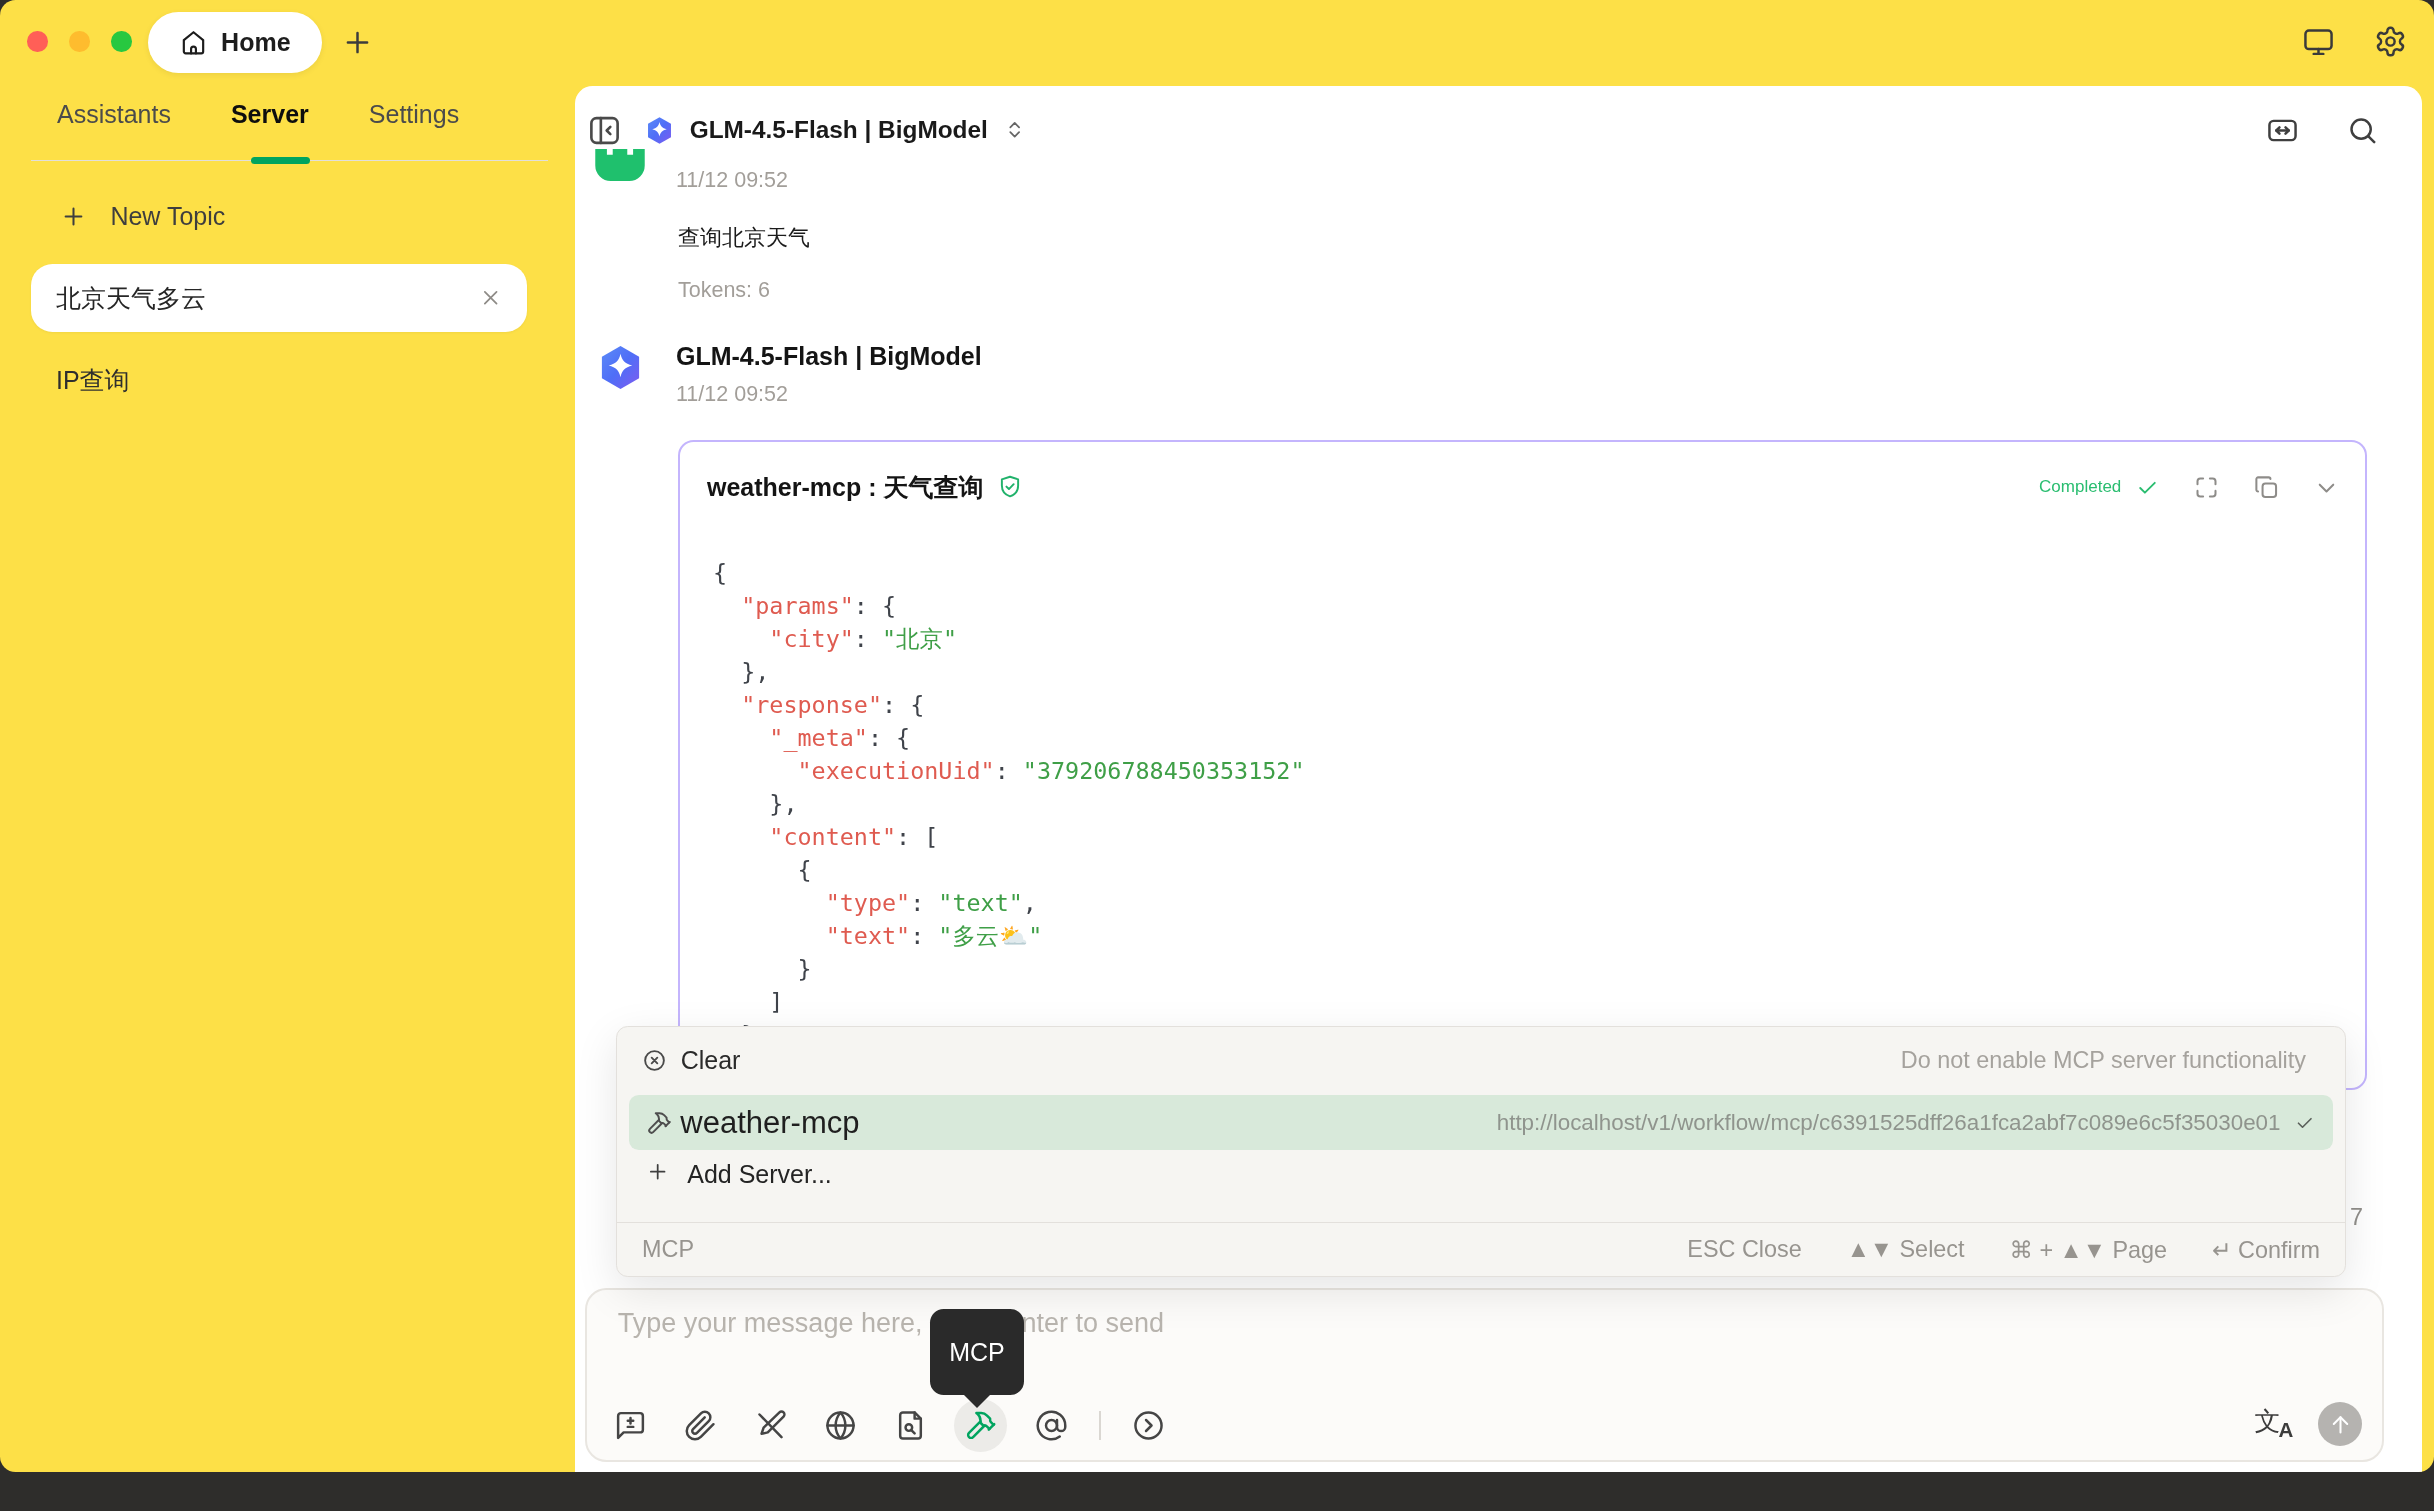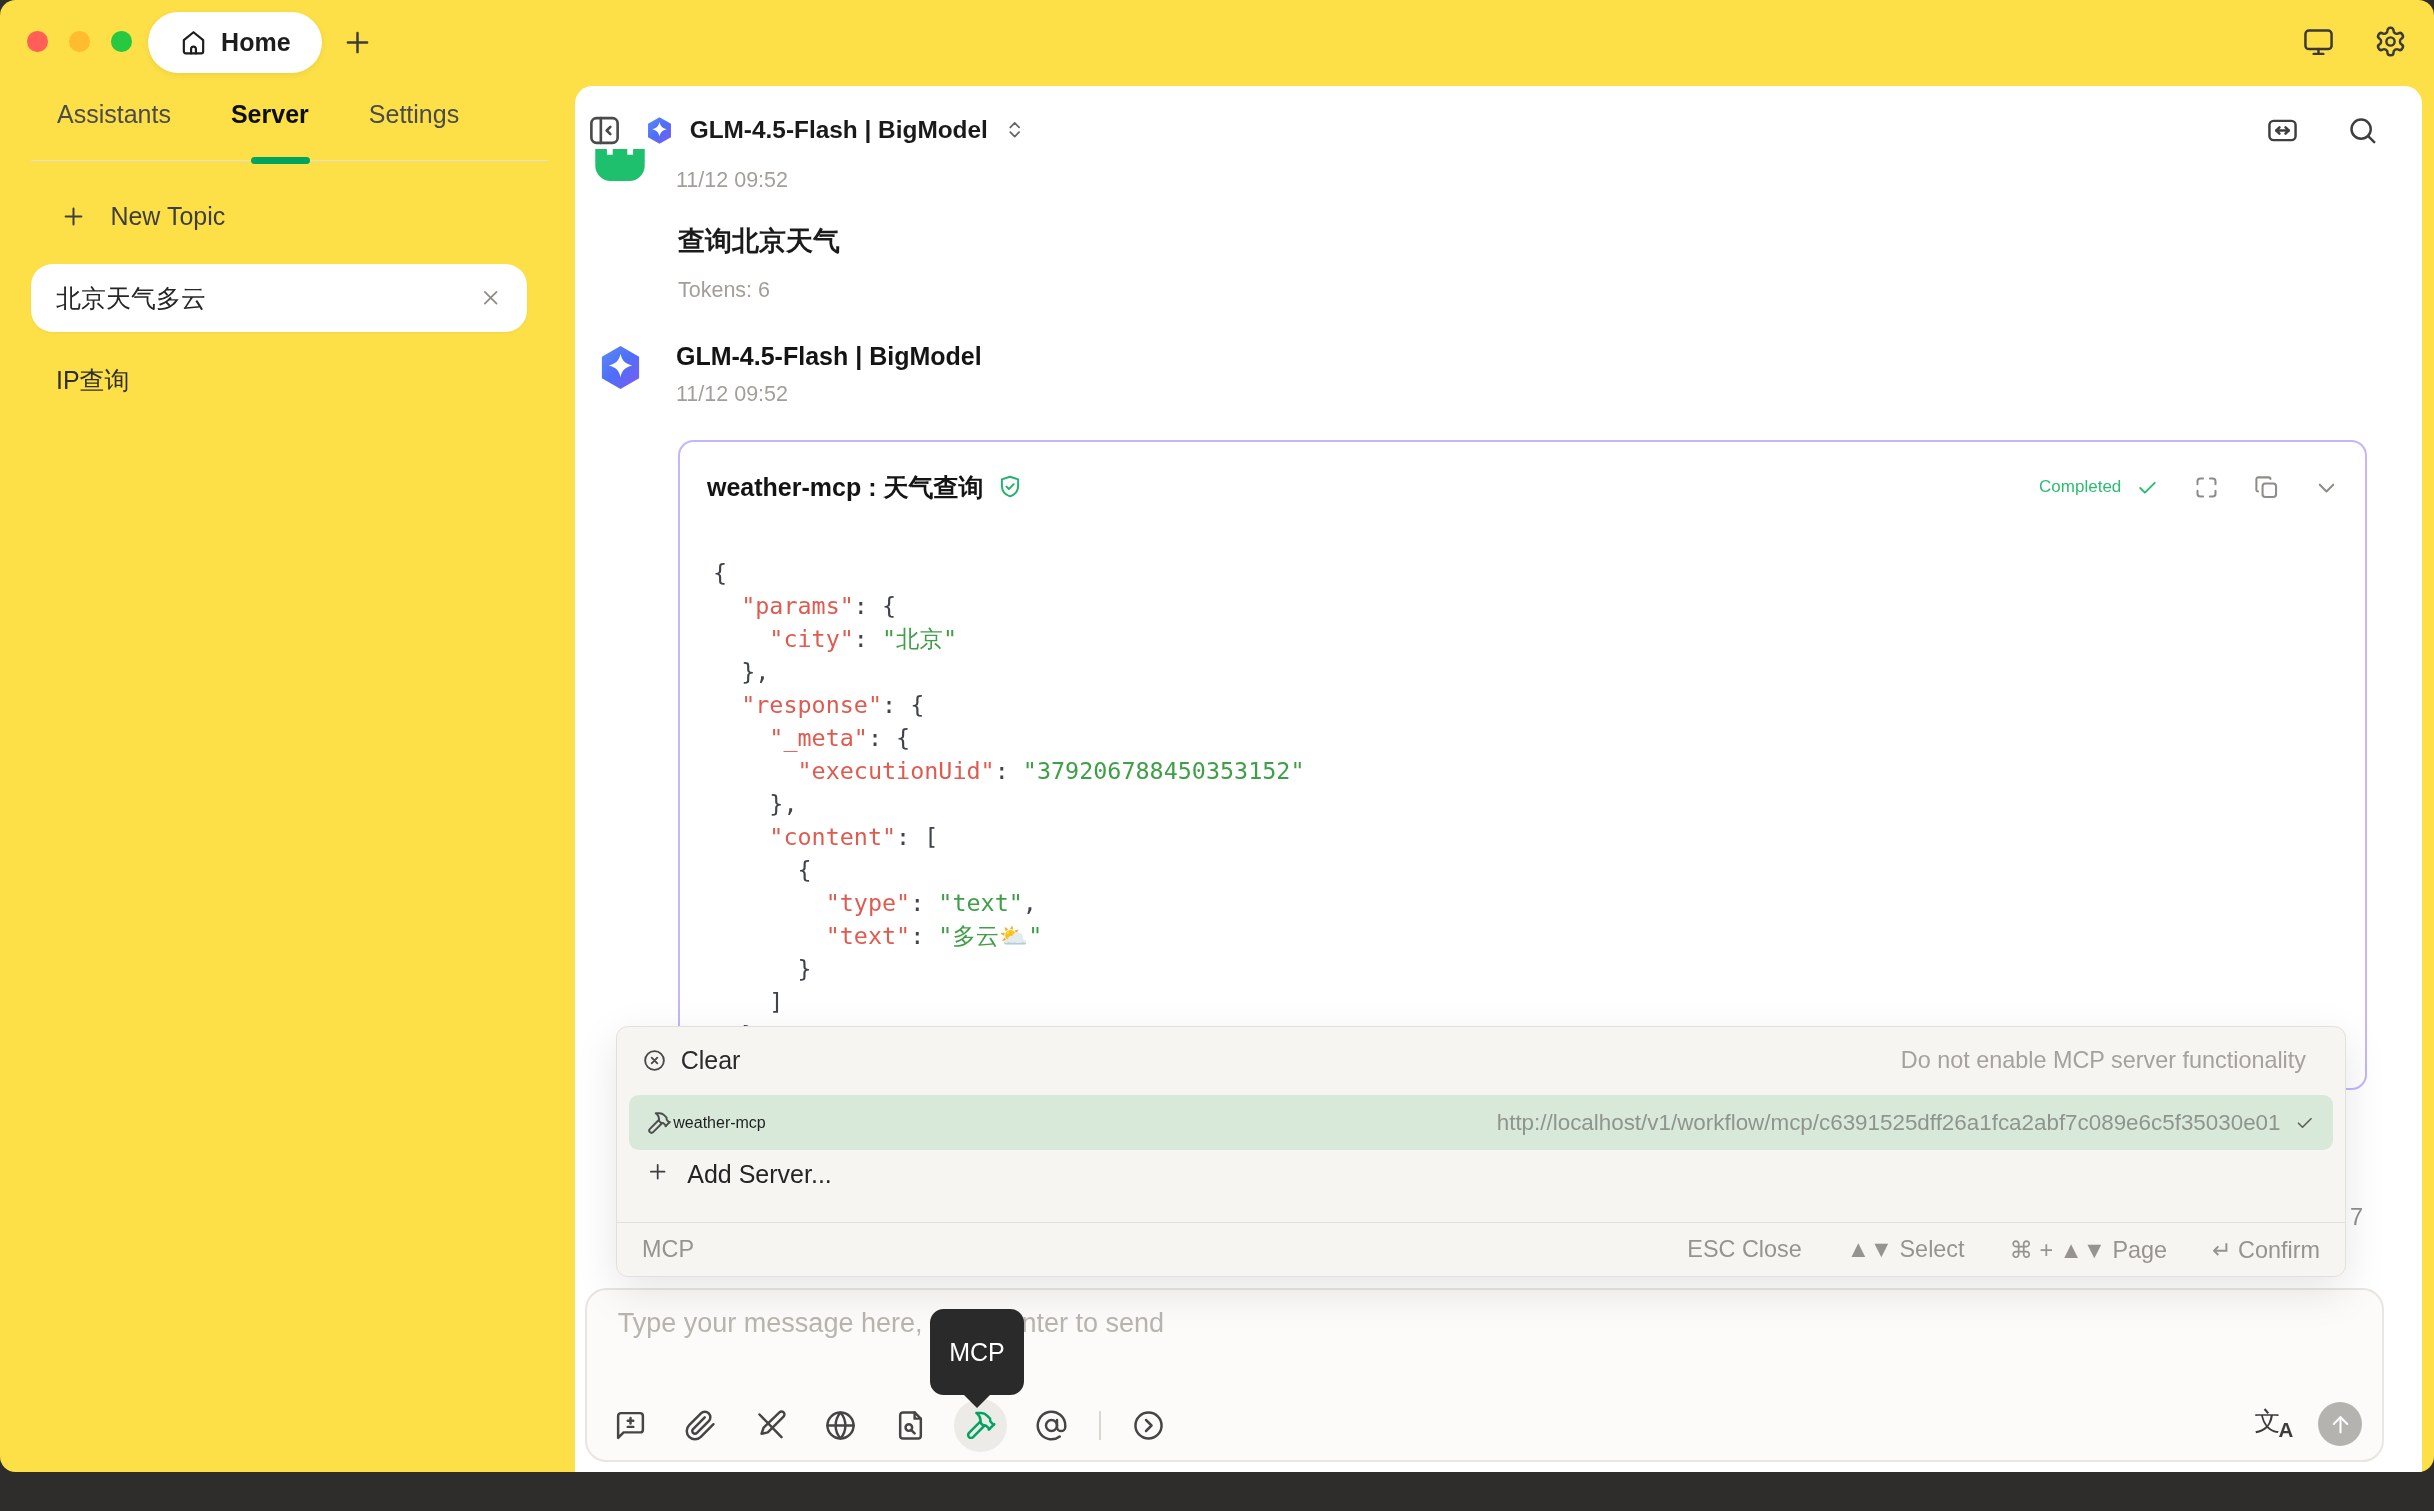--- a/index.html
+++ b/index.html
@@ -40,21 +40,21 @@
   .chat-header{position:absolute;left:0;top:0;right:0;height:88px;display:flex;align-items:center;
     padding:0 43px 0 11.7px;box-sizing:border-box;}
   .hdr-gap16{width:15.6px}.hdr-gap24{width:23.4px}
   .model-title{font-size:24.4px;font-weight:700;color:#1a1a1a;}
   .hdr-right{margin-left:auto;display:flex;align-items:center;gap:47px;color:#3f3f3f;}
   .hdr-icon{color:#4a4a4a;}
 
   
   .u-avatar{position:absolute;left:19.5px;top:63px;}
   .u-ts{position:absolute;left:101px;top:82px;font-size:21.5px;color:#a29e99;}
-  .u-text{position:absolute;left:103px;top:137px;font-size:27px;color:#1b1b1b;font-weight:bold;}
+  .u-text{position:absolute;left:103px;top:137px;font-size:22px;color:#1b1b1b;}
   .u-tokens{position:absolute;left:103px;top:192px;font-size:21.5px;color:#a29e99;}
   .a-avatar{position:absolute;left:21.5px;top:258px;width:47px;height:47px;}
   .a-name{position:absolute;left:101px;top:256px;font-size:25px;font-weight:700;color:#141414;}
   .a-ts{position:absolute;left:101px;top:296px;font-size:21.5px;color:#a29e99;}
 
   
   .tool-card{position:absolute;left:103px;top:354px;width:1689px;height:650px;background:#fff;
     border:2px solid #c4b5fd;border-radius:15.6px;box-sizing:border-box;z-index:1;}
   .card-head{display:flex;align-items:center;height:90px;padding:0 25px 0 27px;}
   .card-title{font-size:25px;font-weight:700;color:#141414;}
@@ -72,21 +72,21 @@
   .mcp-popup{position:absolute;left:41px;top:940px;width:1730px;height:251px;background:#f6f5f2;
     border:1px solid #e3e0dc;border-radius:11.7px;box-sizing:border-box;z-index:10;
     box-shadow:0 13.7px 43px rgba(0,0,0,.10);}
   .row-clear{position:absolute;left:0;right:0;top:7.8px;height:51px;display:flex;align-items:center;
     padding:0 39px 0 25px;}
   .row-clear .lbl{margin-left:13.7px;font-size:25px;color:#2a2a2a;}
   .clear-ico{color:#4a4a4a;}
   .hint{margin-left:auto;font-size:23.4px;color:#a5a29d;}
   .row-server{position:absolute;left:11.7px;right:11.7px;top:68px;height:55px;background:#d8e9da;
     border-radius:9.8px;display:flex;align-items:center;padding:0 17.6px;box-sizing:border-box;}
-  .row-server .lbl{margin-left:1px;font-size:16px;color:#1f1f1f;text-align:right;}
+  .row-server .lbl{margin-left:8px;font-size:31px;color:#1f1f1f;text-align:right;}
   .server-hammer{color:#4e4e4e;}
   .server-url{margin-left:auto;font-size:22.4px;color:#8f948d;}
   .url-check{margin-left:13.7px;color:#5a5f5a;}
   .row-add{position:absolute;left:11.7px;right:11.7px;top:133px;height:49px;display:flex;
     padding:0 17.6px;box-sizing:border-box;}
   .row-add .lbl{margin-left:17.6px;font-size:25px;color:#242424;}
   .add-plus{color:#3f3f3f;}
   .popup-divider{position:absolute;left:0;right:0;top:195px;height:1px;background:#e3e0dc;}
   .popup-footer{position:absolute;left:0;right:0;top:196px;bottom:0;display:flex;align-items:center;
     padding:0 25px;color:#97948f;font-size:23.4px;}

